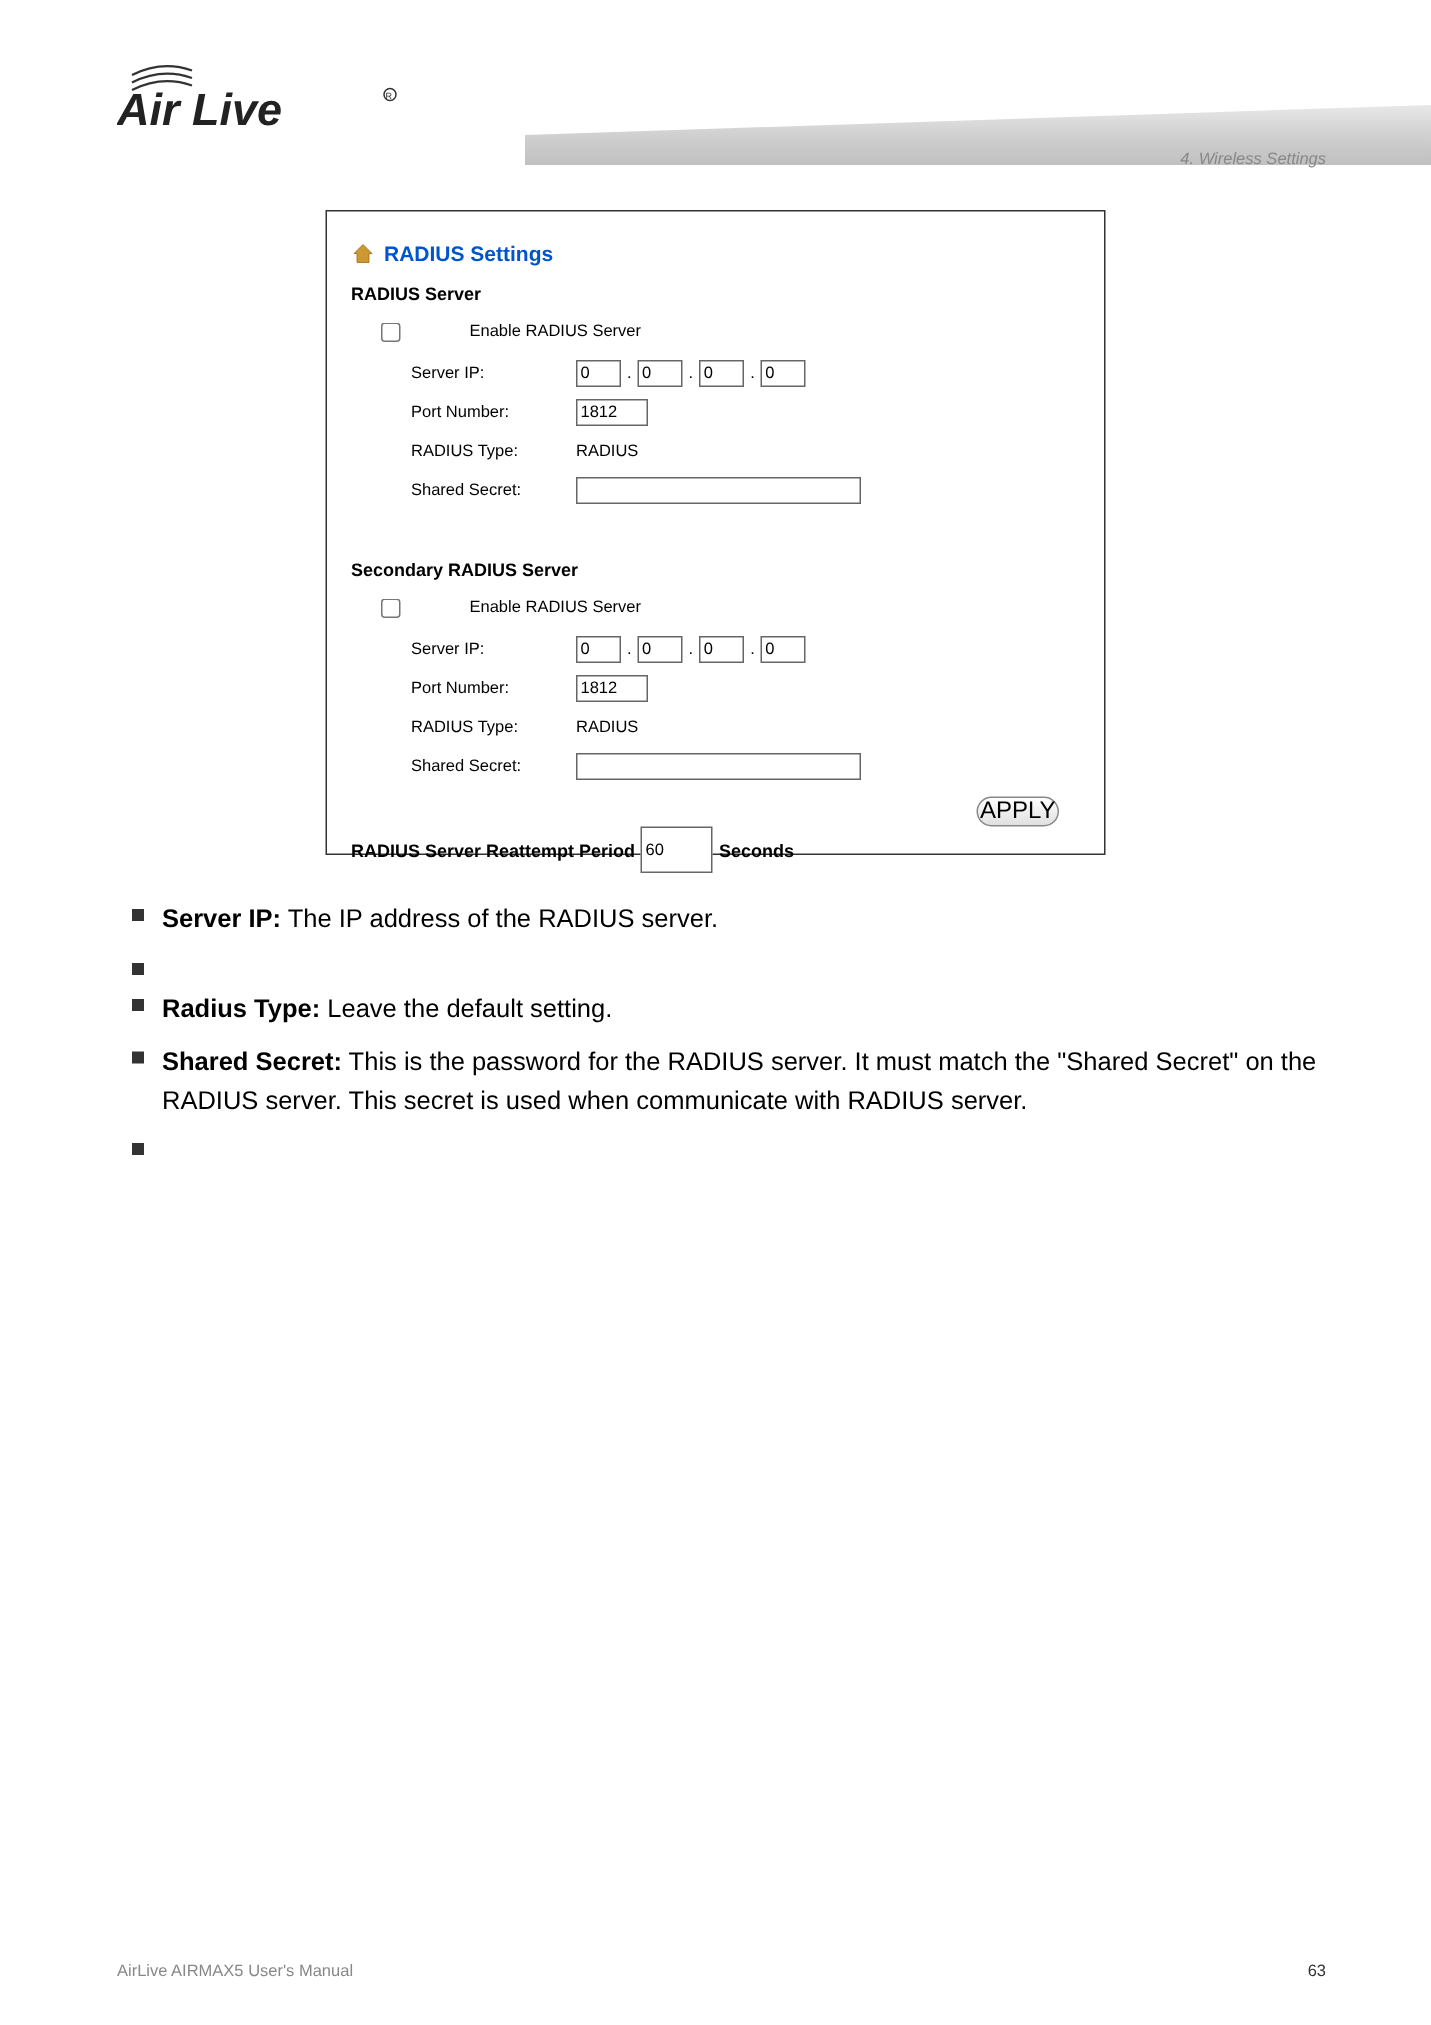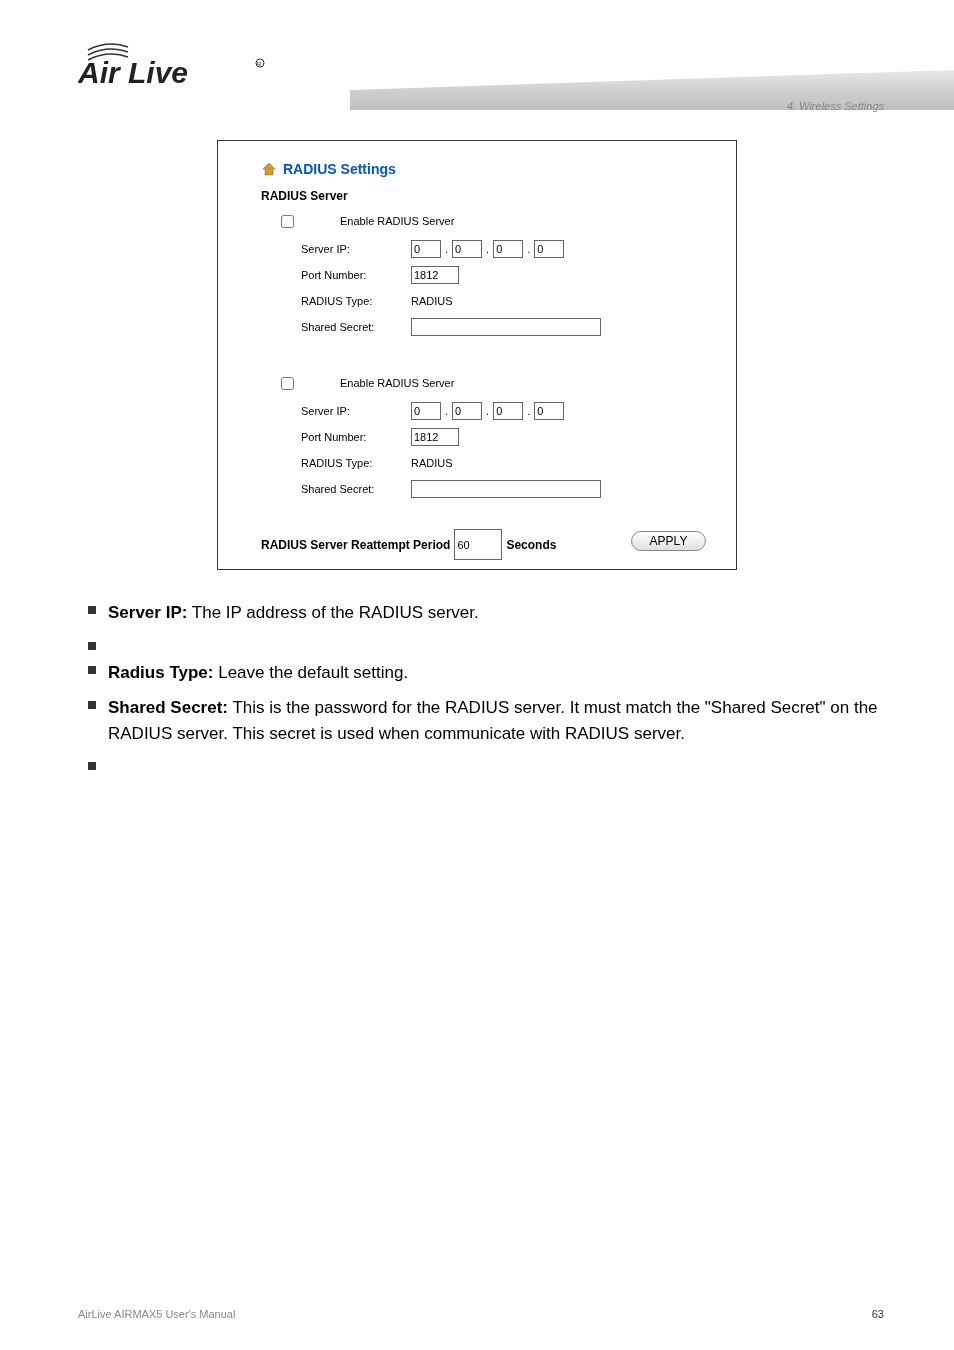--- a/index.html
+++ b/index.html
@@ -36,21 +36,21 @@
       font-style: italic;
     }
     .panel {
       position: absolute;
       top: 140px;
       left: 217px;
       width: 520px;
       height: 430px;
       border: 1px solid #333;
       background: #fff;
-      padding: 20px 43px;
+      padding: 20px 16px;
     }
     .panel-title {
       display: flex;
       align-items: center;
       gap: 6px;
       margin-bottom: 12px;
     }
     .home-icon {
       width: 16px;
       height: 16px;
@@ -119,26 +119,26 @@
       border: 1px solid #666;
       font-size: 11px;
       font-weight: normal;
       padding-left: 2px;
       margin: 0 4px;
     }
     .apply-btn {
       position: absolute;
       bottom: 18px;
       right: 30px;
-      width: 75px;
+      width: 55px;
       height: 20px;
       border: 1px solid #888;
       border-radius: 10px;
       background: linear-gradient(to bottom, #fff, #e0e0e0);
-      font-size: 12px;
+      font-size: 16px;
       text-align: center;
       line-height: 18px;
       cursor: pointer;
     }
     .field-list {
       position: absolute;
       top: 600px;
       left: 78px;
       width: 800px;
     }
@@ -229,20 +229,21 @@
       <span>RADIUS</span>
     </div>
     <div class="row">
       <span class="field-label">Shared Secret:</span>
       <input class="secret-input" value="" style="">
     </div>
   </div>
 
   <div class="section-gap"></div>
 
+  <div class="section-head">Secondary RADIUS Server</div>
   <div class="indent">
     <div class="row checkbox-row">
       <input type="checkbox" style="">
       <span>Enable RADIUS Server</span>
     </div>
     <div class="row">
       <span class="field-label">Server IP:</span>
       <input class="ip-input" value="0" style="">
       <span class="ip-sep">.</span>
       <input class="ip-input" value="0" style="">

